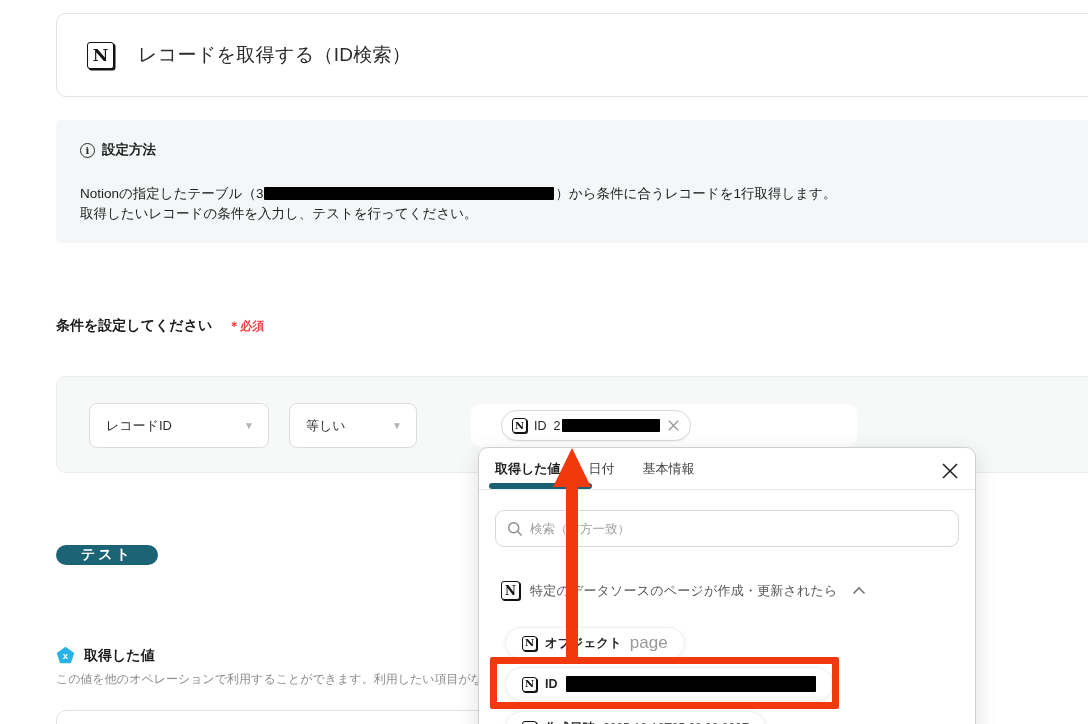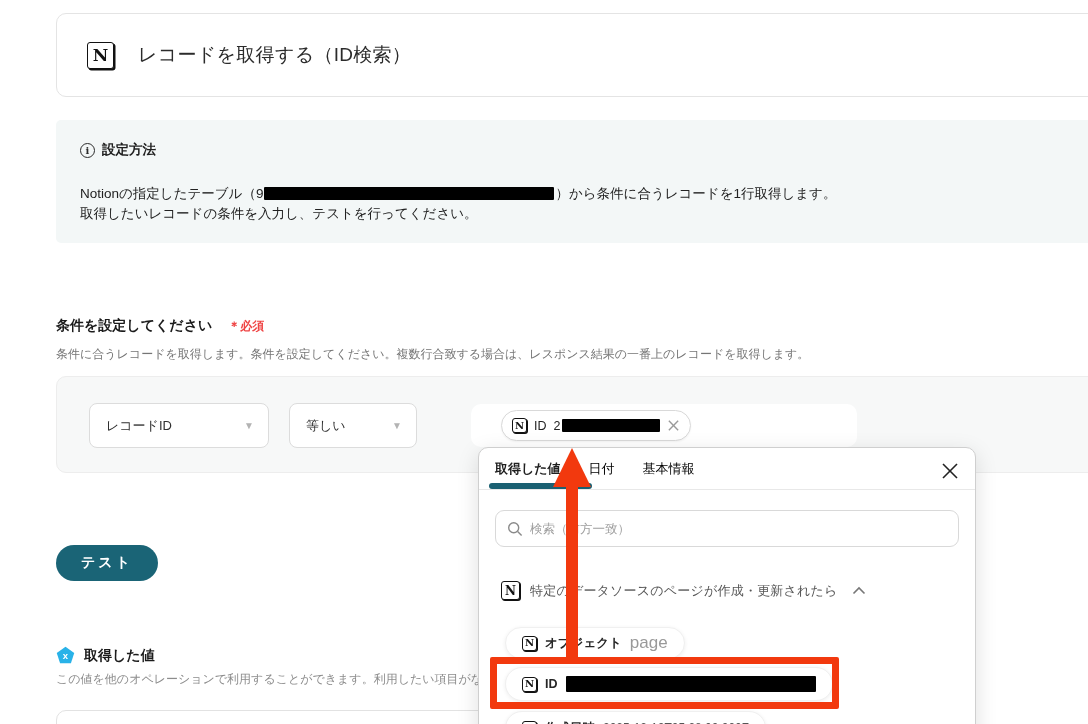--- a/index.html
+++ b/index.html
@@ -48,38 +48,38 @@
   .chev-dn { color:#b3b3b3; font-size:10px; }
   .value-field { position:absolute; left:414px; top:27px; width:386px; height:43px;
     background:#fff; border-radius:10px; display:flex; align-items:center; padding-left:30px; }
   .chip { display:inline-flex; align-items:center; gap:7px; height:31px; padding:0 10px 0 10px;
     background:#fff; border:1px solid #d9d9d9; border-radius:16px; box-shadow:0 1px 2px rgba(0,0,0,.05); }
   .chip-label { font-size:12.5px; color:#222; }
   .chip-val { font-size:12.5px; color:#222; display:inline-flex; align-items:center; }
   .redact-chip { width:98px; height:13px; margin-left:2px; }
 
   
-  .test-btn { left:56px; top:545px; width:102px; height:36px; background:#1a6476; border:none;
+  .test-btn { left:56px; top:545px; width:102px; height:20px; background:#1a6476; border:none;
     border-radius:18px; color:#fff; font-size:14px; font-weight:700; letter-spacing:3px;
     display:flex; align-items:center; justify-content:center; cursor:pointer;
     font-family:"Liberation Sans","DejaVu Sans",sans-serif; }
 
   
   .result-head { left:56px; top:646px; display:flex; align-items:center; gap:9px; }
   .result-title { font-size:14px; font-weight:700; color:#1b1b1b; }
   .result-desc { left:56px; top:671px; font-size:12px; color:#8c8c8c; }
   .bottom-card { left:56px; top:710px; width:900px; height:40px; background:#fff;
     border:1px solid #e2e2e2; border-radius:10px; }
 
   
   .popup { left:478px; top:447px; width:498px; height:310px; background:#fff;
     border:1px solid #cfcfcf; border-radius:10px; box-shadow:0 6px 22px rgba(0,0,0,.13); z-index:50; }
   .tabbar { position:relative; height:42px; border-bottom:1px solid #e8e8e8; display:flex;
     align-items:center; padding:0 16px; gap:28px; }
-  .tab { font-size:13px; color:#000000; cursor:pointer; }
+  .tab { font-size:13px; color:#404040; cursor:pointer; }
   .tab.active { font-weight:700; color:#1f1f1f; }
   .tab-underline { position:absolute; left:10px; bottom:0; width:103px; height:6px;
     background:#1a6072; border-radius:3px; }
   .popup-close { position:absolute; top:13px; right:15px; width:20px; height:20px; cursor:pointer; }
   .search-box { position:absolute; left:16px; top:62px; width:464px; height:37px;
     border:1px solid #d9d9d9; border-radius:9px; display:flex; align-items:center; padding:0 11px; gap:7px; background:#fff; }
   .search-box input { border:none; outline:none; flex:1; font-size:12.5px; color:#333; background:transparent;
     font-family:"Liberation Sans","DejaVu Sans",sans-serif; }
   .search-box input::placeholder { color:#9e9e9e; }
   .group-row { position:absolute; left:22px; top:133px; display:flex; align-items:center; gap:10px; cursor:pointer; }
@@ -111,29 +111,28 @@
     <span class="notion-icon n-lg">N</span>
     <span class="action-title">レコードを取得する（ID検索）</span>
   </div>
 
   <div class="abs info-box">
     <div class="info-head">
       <span class="i-circle">i</span>
       <span>設定方法</span>
     </div>
     <div class="info-body">
-      <div><span>Notionの指定したテーブル（9</span><span class="redact redact-info"></span><span>）から条件に合うレコードを1行取得します。</span></div>
+      <div><span>Notionの指定したテーブル（3</span><span class="redact redact-info"></span><span>）から条件に合うレコードを1行取得します。</span></div>
       <div>取得したいレコードの条件を入力し、テストを行ってください。</div>
     </div>
   </div>
 
   <div class="abs cond-title">
     <span>条件を設定してください</span><span class="req">＊必須</span>
   </div>
-  <div class="abs cond-desc">条件に合うレコードを取得します。条件を設定してください。複数行合致する場合は、レスポンス結果の一番上のレコードを取得します。</div>
 
   <div class="abs form-box">
     <div class="select sel-1">
       <span>レコードID</span>
       <span class="chev-dn">▼</span>
     </div>
     <div class="select sel-2">
       <span>等しい</span>
       <span class="chev-dn">▼</span>
     </div>

